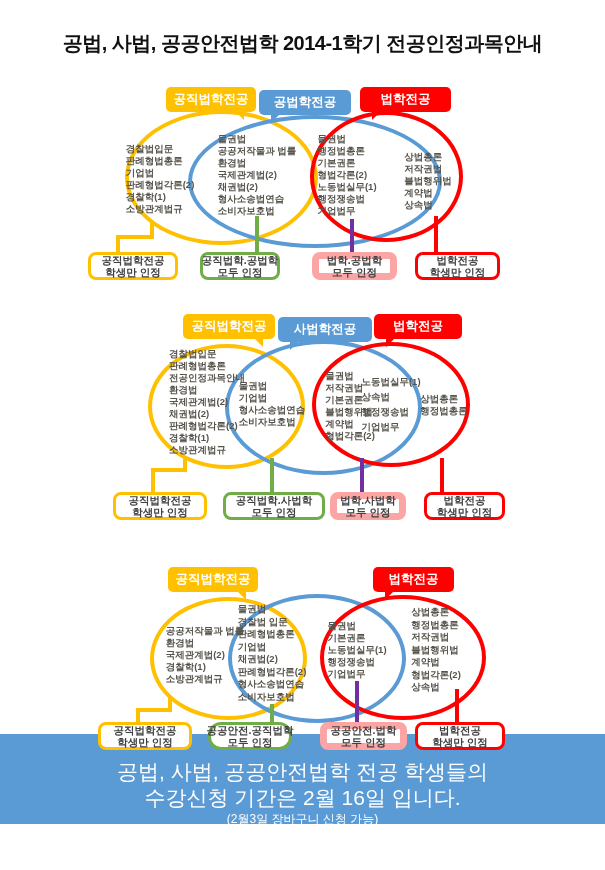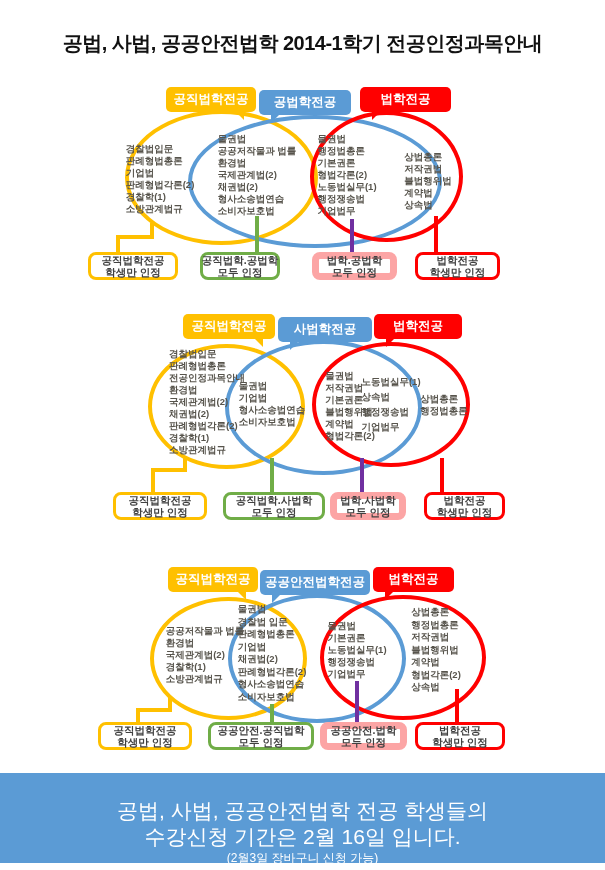--- a/index.html
+++ b/index.html
@@ -44,21 +44,21 @@
   
   .rbox{position:absolute;height:28px;box-sizing:border-box;background:#fff;border-radius:8px;
         display:flex;flex-direction:column;align-items:center;justify-content:center;z-index:4;}
   .rbox div{font-size:10.5px;font-weight:bold;color:#404040;line-height:12px;white-space:nowrap;}
   .bd-yellow{border:3px solid #FFC000;}
   .bd-green{border:3px solid #70AD47;}
   .bd-purple{border:7px solid #fca5a5;}
   .bd-red{border:3px solid #FF0000;}
 
   
-  .banner{position:absolute;left:0;top:773px;width:605px;height:90px;background:#5B9BD5;
+  .banner{position:absolute;left:0;top:734px;width:605px;height:90px;background:#5B9BD5;
           color:#fff;text-align:center;box-sizing:border-box;padding-top:25px;}
   .banner .l1,.banner .l2{font-size:21px;line-height:26px;}
   .banner .l3{font-size:12px;line-height:16px;}
 </style>
 </head>
 <body>
 
 <div class="page">
 
   <div class="title">공법, 사법, 공공안전법학 2014-1학기 전공인정과목안내</div>
@@ -221,24 +221,20 @@
 
   <div class="section" style="top:563px;height:227px;">
     <div class="circle c-yellow-b" style="left:150px;top:34px;width:157px;height:123px;"></div>
     <div class="circle c-blue-b" style="left:228px;top:31px;width:178px;height:129px;"></div>
     <div class="circle c-red-b" style="left:320px;top:32px;width:166px;height:125px;"></div>
 
     <div class="badge bg-yellow" style="left:168px;top:4px;width:90px;">
       <span>공직법학전공</span>
       <i class="tail right t-yellow"></i>
     </div>
-    <div class="badge bg-blue" style="left:260px;top:7px;width:110px;">
-      <span>공공안전법학전공</span>
-      <i class="tail left t-blue"></i>
-    </div>
     <div class="badge bg-red" style="left:373px;top:4px;width:81px;">
       <span>법학전공</span>
       <i class="tail left t-red"></i>
     </div>
 
     <div class="group" style="left:205px;top:62px;">
         <div class="course">공공저작물과 법률</div>
         <div class="course">환경법</div>
         <div class="course">국제관계법(2)</div>
         <div class="course">경찰학(1)</div>
@@ -275,21 +271,21 @@
     <div class="conn cn-yellow" style="left:136px;top:145px;width:36px;height:4px;"></div>
     <div class="conn cn-yellow" style="left:136px;top:145px;width:4px;height:14px;"></div>
     <div class="conn cn-green" style="left:270px;top:141px;width:4px;height:18px;"></div>
     <div class="conn cn-purple" style="left:355px;top:118px;width:4px;height:41px;"></div>
     <div class="conn cn-red" style="left:455px;top:126px;width:4px;height:33px;"></div>
 
     <div class="rbox bd-yellow" style="left:98px;top:159px;width:94px;">
       <div>공직법학전공</div>
       <div>학생만 인정</div>
     </div>
-    <div class="rbox bd-green" style="left:208px;top:159px;width:106px;">
+    <div class="rbox bd-green" style="left:208px;top:159px;width:84px;border-radius:13px;">
       <div>공공안전.공직법학</div>
       <div>모두 인정</div>
     </div>
     <div class="rbox bd-purple" style="left:320px;top:159px;width:87px;">
       <div>공공안전.법학</div>
       <div>모두 인정</div>
     </div>
     <div class="rbox bd-red" style="left:415px;top:159px;width:90px;">
       <div>법학전공</div>
       <div>학생만 인정</div>

